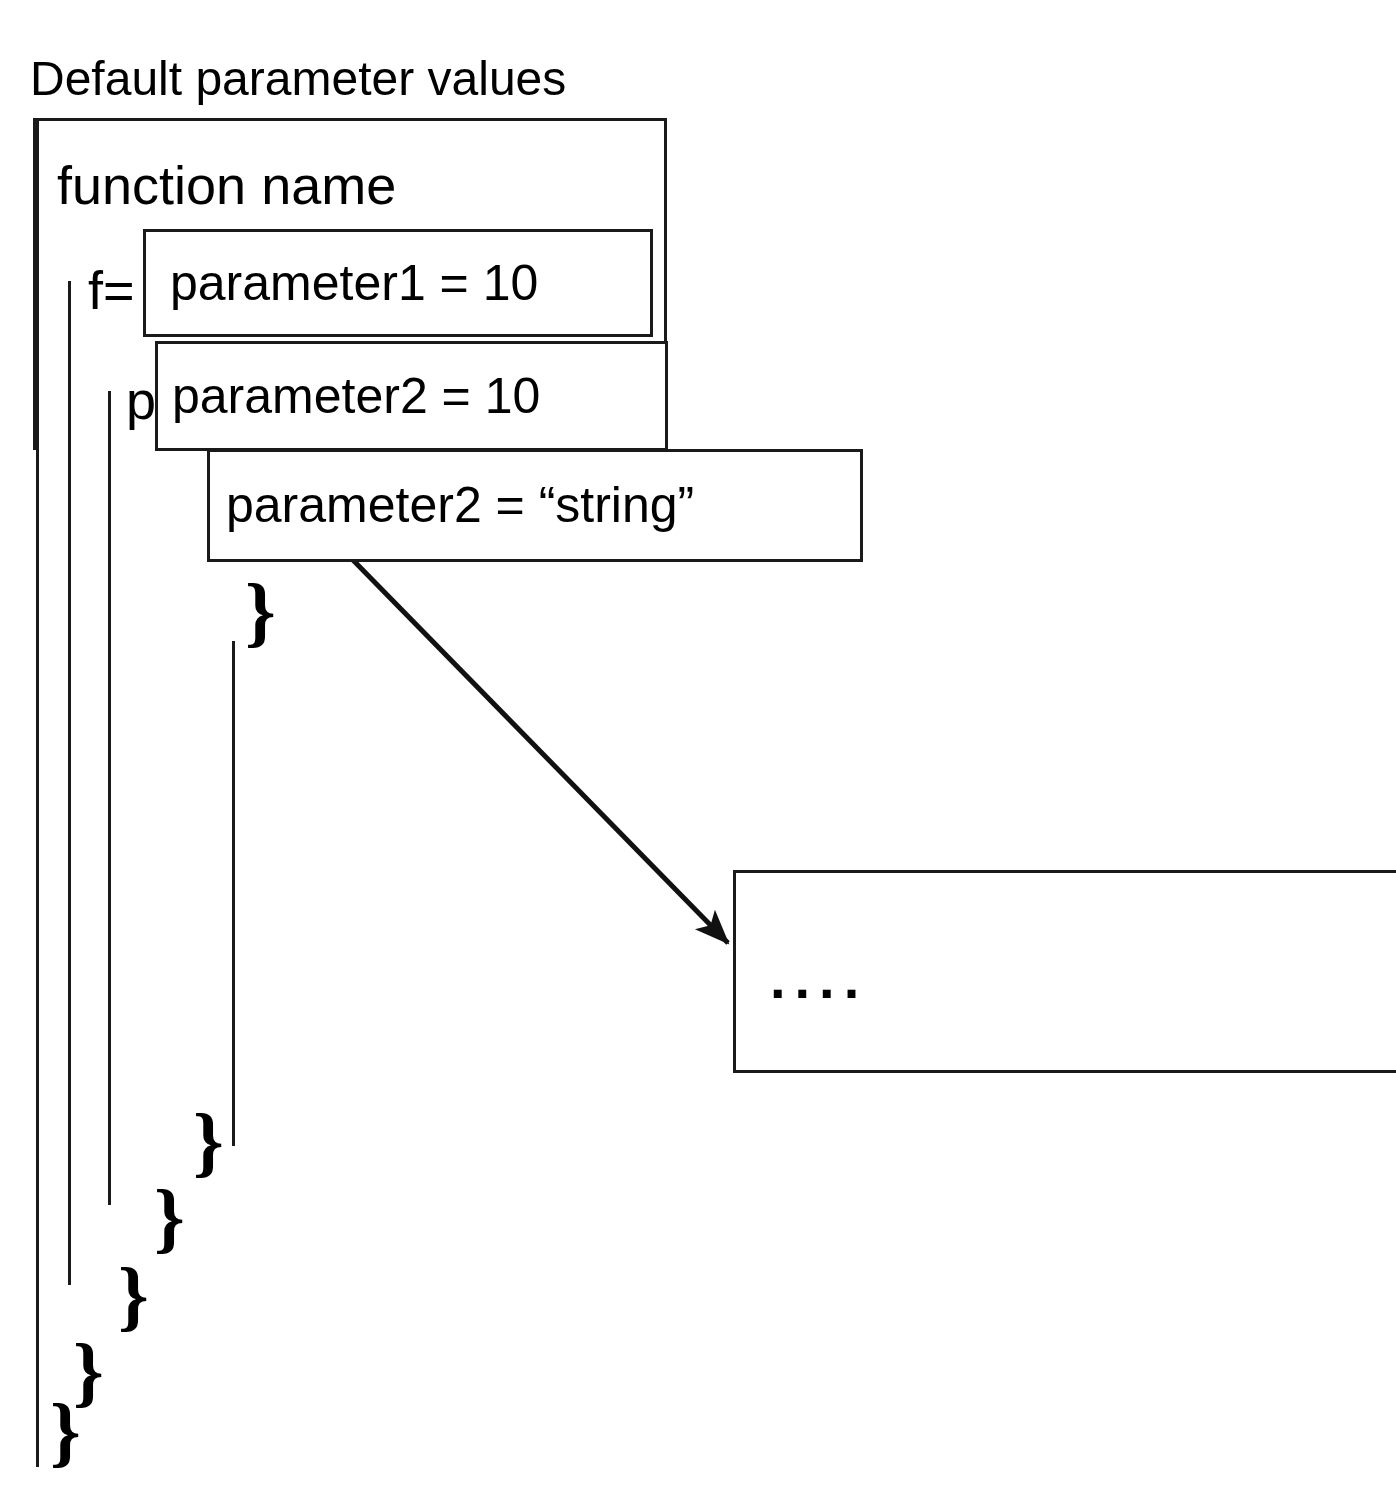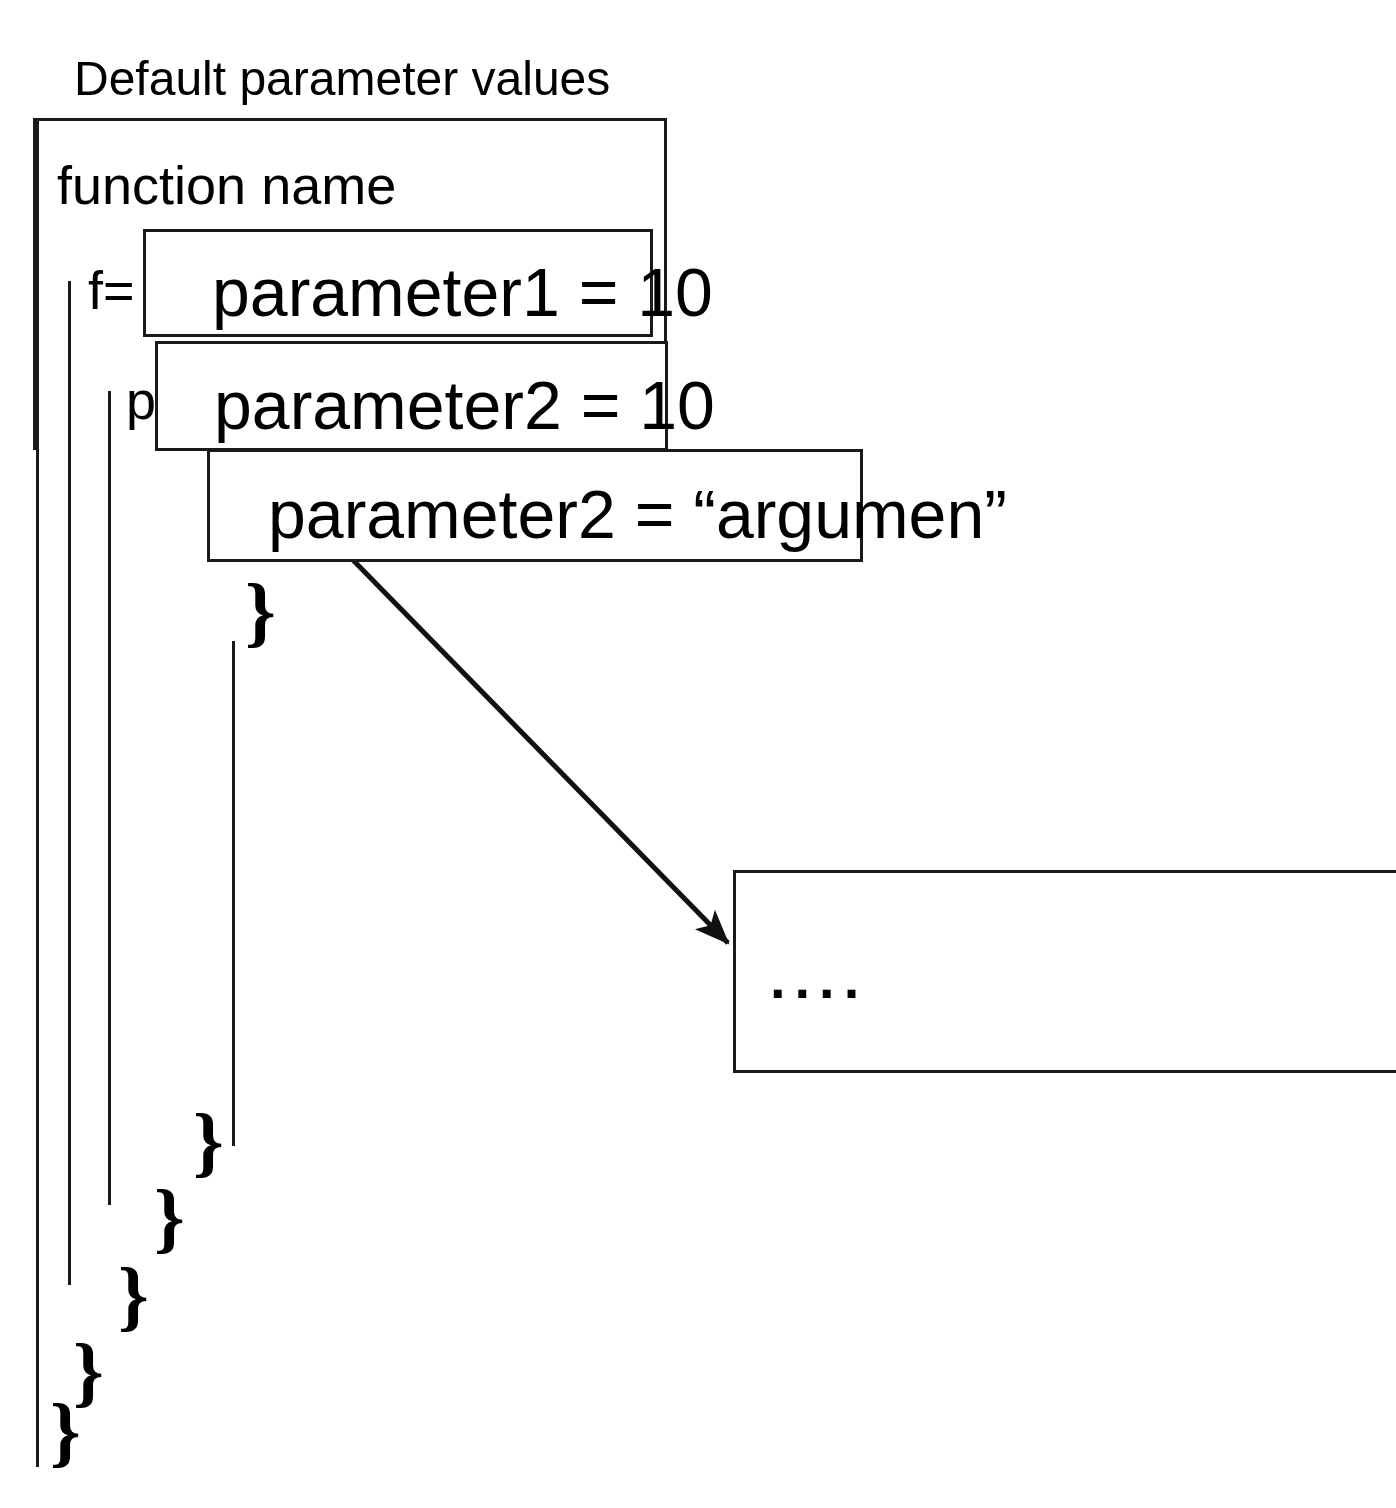--- a/index.html
+++ b/index.html
@@ -17,37 +17,35 @@
     color: #000000;
   }
   .lbl {
     position: absolute;
     white-space: nowrap;
     line-height: 1;
     color: #000;
   }
   .title-text {
     font-size: 48px;
-    margin-left: 44px;
   }
   .box {
     position: absolute;
     box-sizing: border-box;
     border: 3px solid #1a1a1a;
     background: #ffffff;
   }
   .box-outer {
     border-bottom: none;
   }
   .box-text {
     position: absolute;
     white-space: nowrap;
-    font-size: 68px;
+    font-size: 50px;
     line-height: 1;
-    margin-left: 42px;
   }
   .vline {
     position: absolute;
     width: 3px;
     background: #1a1a1a;
   }
   .brace {
     position: absolute;
     font-size: 78px;
     line-height: 1;
@@ -95,21 +93,21 @@
 
   <div class="box" style="left:143px; top:229px; width:510px; height:108px; z-index:3;">
     <div class="box-text" style="left:24px; top:26px;">parameter1 = 10</div>
   </div>
 
   <div class="box" style="left:155px; top:341px; width:513px; height:110px; z-index:4;">
     <div class="box-text" style="left:14px; top:27px;">parameter2 = 10</div>
   </div>
 
   <div class="box" style="left:207px; top:449px; width:656px; height:113px; z-index:5;">
-    <div class="box-text" style="left:16px; top:28px;">parameter2 = “argumen”</div>
+    <div class="box-text" style="left:16px; top:28px;">parameter2 = “string”</div>
   </div>
 
   <div class="vline" style="left:36px; top:118px; height:1349px;"></div>
   <div class="vline" style="left:68px; top:281px; height:1004px;"></div>
   <div class="vline" style="left:108px; top:391px; height:814px;"></div>
   <div class="vline" style="left:232px; top:641px; height:505px;"></div>
 
   <div class="brace" style="left:245px; top:572px;">}</div>
   <div class="brace" style="left:193px; top:1102px;">}</div>
   <div class="brace" style="left:154px; top:1178px;">}</div>

